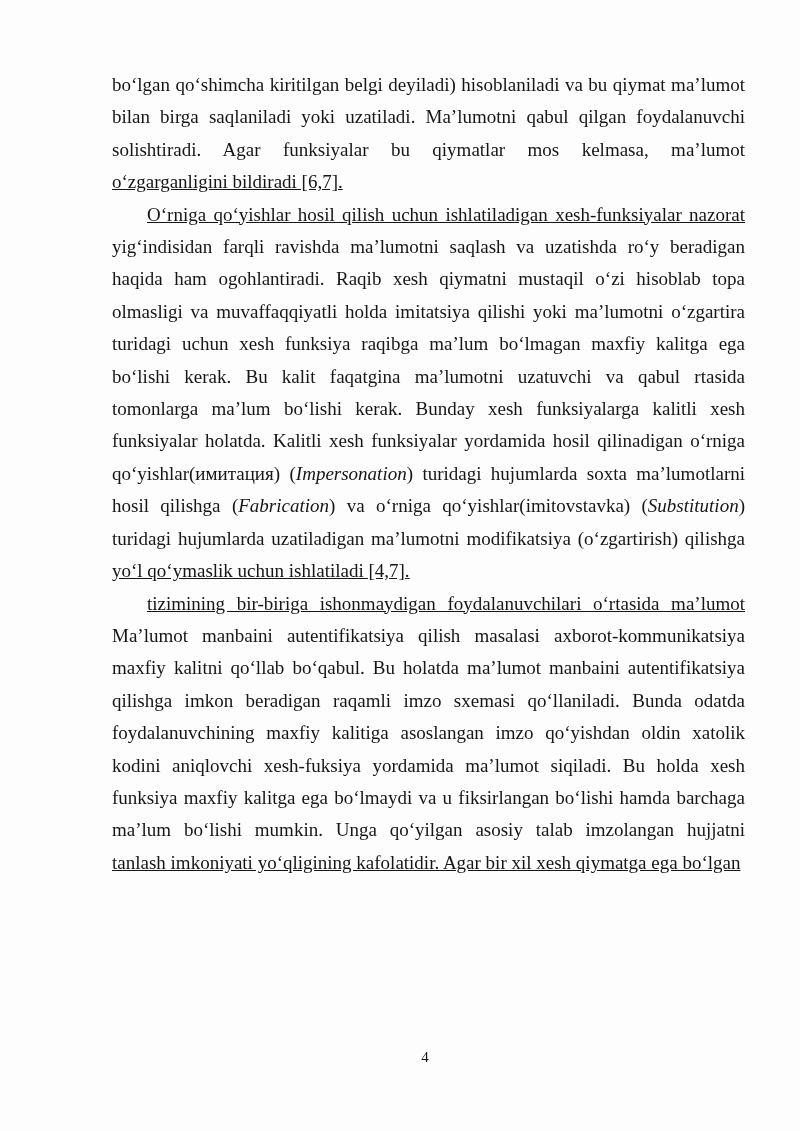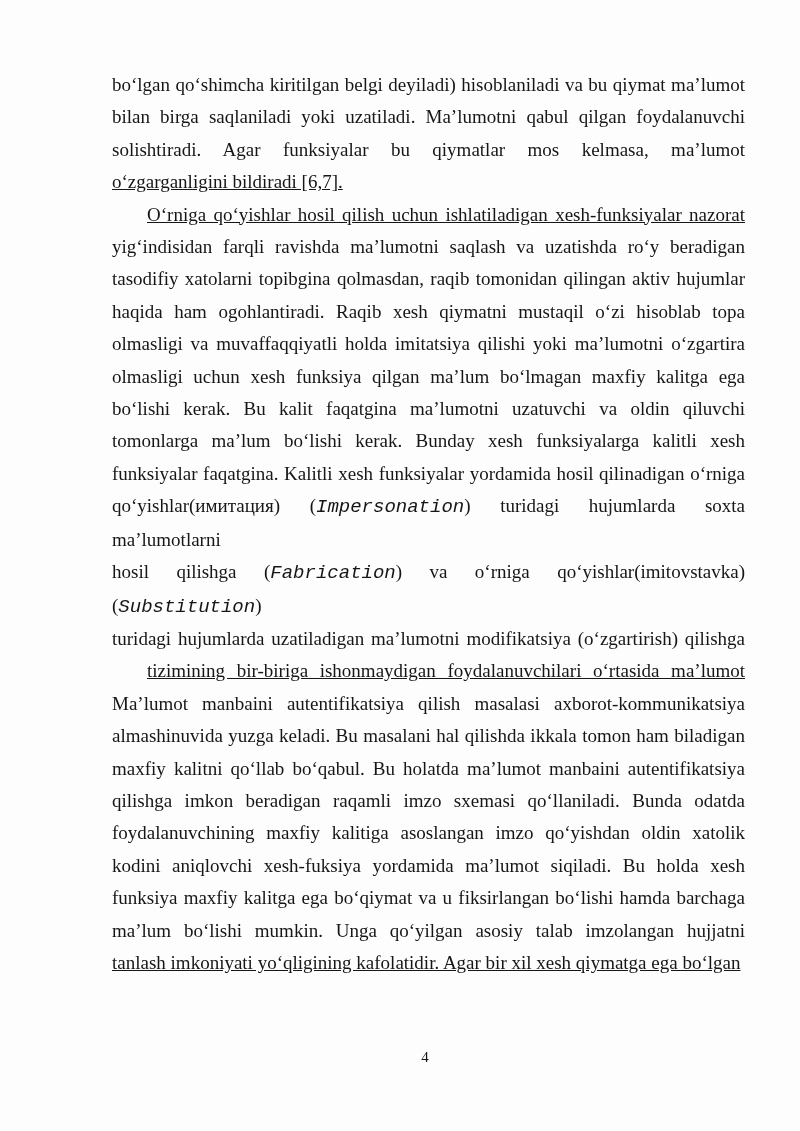--- a/index.html
+++ b/index.html
@@ -41,21 +41,20 @@
   .line.last {
     text-align-last: left;
     text-decoration: underline;
   }
   .para.indent .line:first-child {
     text-indent: 35px;
     text-decoration: underline;
   }
   .line em {
     font-style: italic;
-    font-family: Liberation Mono, monospace;
   }
   .page-number {
     position: absolute;
     top: 1049px;
     left: 50px;
     width: 750px;
     text-align: center;
     font-size: 15px;
     color: #161616;
   }
@@ -67,38 +66,37 @@
   <div class="text-block">
       <div class="para">
         <div class="line"><span>bo‘lgan qo‘shimcha kiritilgan belgi deyiladi) hisoblaniladi va bu qiymat ma’lumot</span></div>
         <div class="line"><span>bilan birga saqlaniladi yoki uzatiladi. Ma’lumotni qabul qilgan foydalanuvchi</span></div>
         <div class="line"><span>solishtiradi. Agar funksiyalar bu qiymatlar mos kelmasa, ma’lumot</span></div>
         <div class="line last"><span>o‘zgarganligini bildiradi [6,7].</span></div>
       </div>
       <div class="para indent">
         <div class="line"><span>O‘rniga qo‘yishlar hosil qilish uchun ishlatiladigan xesh-funksiyalar nazorat</span></div>
         <div class="line"><span>yig‘indisidan farqli ravishda ma’lumotni saqlash va uzatishda ro‘y beradigan</span></div>
-        <div class="line"><span>tasodifiy xatolarni topibgina qolmasdan, raqib tomonidan qilingan aktiv hujumlar</span></div>
         <div class="line"><span>haqida ham ogohlantiradi. Raqib xesh qiymatni mustaqil o‘zi hisoblab topa</span></div>
         <div class="line"><span>olmasligi va muvaffaqqiyatli holda imitatsiya qilishi yoki ma’lumotni o‘zgartira</span></div>
-        <div class="line"><span>olmasligi uchun xesh funksiya qilgan ma’lum bo‘lmagan maxfiy kalitga ega</span></div>
-        <div class="line"><span>bo‘lishi kerak. Bu kalit faqatgina ma’lumotni uzatuvchi va oldin qiluvchi</span></div>
+        <div class="line"><span>turidagi uchun xesh funksiya raqibga ma’lum bo‘lmagan maxfiy kalitga ega</span></div>
+        <div class="line"><span>bo‘lishi kerak. Bu kalit faqatgina ma’lumotni uzatuvchi va qabul rtasida</span></div>
         <div class="line"><span>tomonlarga ma’lum bo‘lishi kerak. Bunday xesh funksiyalarga kalitli xesh</span></div>
-        <div class="line"><span>funksiyalar faqatgina. Kalitli xesh funksiyalar yordamida hosil qilinadigan o‘rniga</span></div>
+        <div class="line"><span>funksiyalar holatda. Kalitli xesh funksiyalar yordamida hosil qilinadigan o‘rniga</span></div>
         <div class="line"><span>qo‘yishlar(имитация) (</span><em>Impersonation</em><span>) turidagi hujumlarda soxta ma’lumotlarni</span></div>
         <div class="line"><span>hosil qilishga (</span><em>Fabrication</em><span>) va o‘rniga qo‘yishlar(imitovstavka) (</span><em>Substitution</em><span>)</span></div>
         <div class="line"><span>turidagi hujumlarda uzatiladigan ma’lumotni modifikatsiya (o‘zgartirish) qilishga</span></div>
+        <div class="line last"><span>yo‘l qo‘ymaslik uchun ishlatiladi [4,7].</span></div>
       </div>
       <div class="para indent">
         <div class="line"><span>tizimining bir-biriga ishonmaydigan foydalanuvchilari o‘rtasida ma’lumot</span></div>
         <div class="line"><span>Ma’lumot manbaini autentifikatsiya qilish masalasi axborot-kommunikatsiya</span></div>
-        <div class="line"><span>almashinuvida yuzga keladi. Bu masalani hal qilishda ikkala tomon ham biladigan</span></div>
         <div class="line"><span>maxfiy kalitni qo‘llab bo‘qabul. Bu holatda ma’lumot manbaini autentifikatsiya</span></div>
         <div class="line"><span>qilishga imkon beradigan raqamli imzo sxemasi qo‘llaniladi. Bunda odatda</span></div>
         <div class="line"><span>foydalanuvchining maxfiy kalitiga asoslangan imzo qo‘yishdan oldin xatolik</span></div>
         <div class="line"><span>kodini aniqlovchi xesh-fuksiya yordamida ma’lumot siqiladi. Bu holda xesh</span></div>
-        <div class="line"><span>funksiya maxfiy kalitga ega bo‘qiymat va u fiksirlangan bo‘lishi hamda barchaga</span></div>
+        <div class="line"><span>funksiya maxfiy kalitga ega bo‘lmaydi va u fiksirlangan bo‘lishi hamda barchaga</span></div>
         <div class="line"><span>ma’lum bo‘lishi mumkin. Unga qo‘yilgan asosiy talab imzolangan hujjatni</span></div>
         <div class="line last"><span>tanlash imkoniyati yo‘qligining kafolatidir. Agar bir xil xesh qiymatga ega bo‘lgan</span></div>
       </div>
     </div>
   <div class="page-number">4</div>
 </div>
 
 </body></html>

